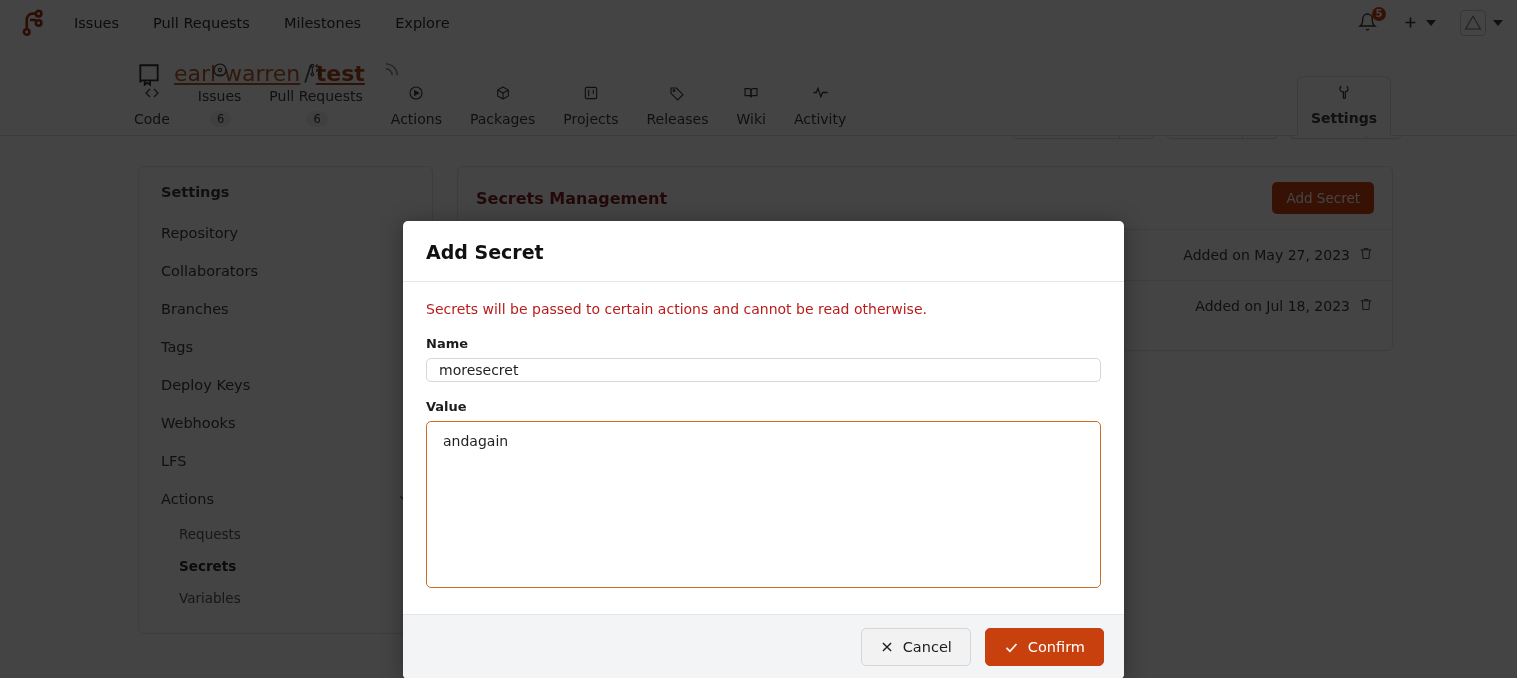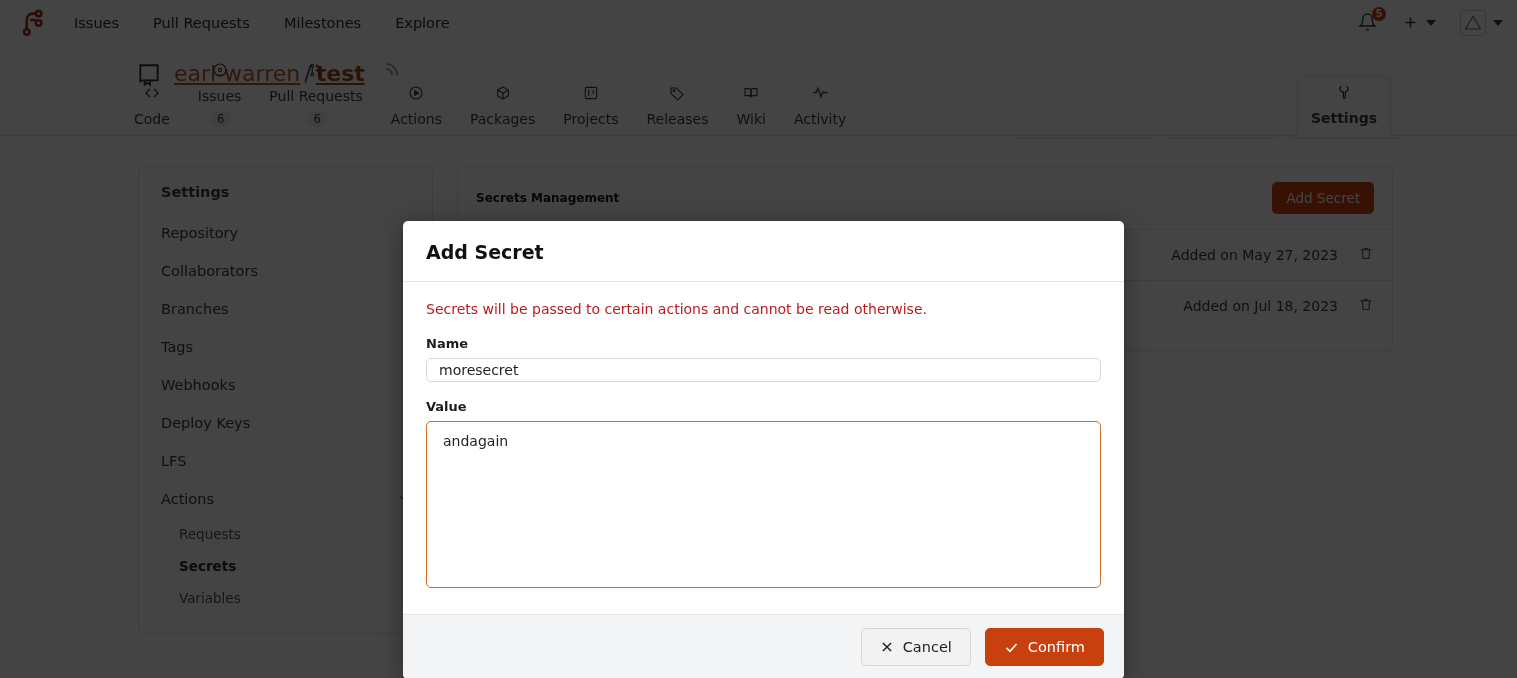--- a/index.html
+++ b/index.html
@@ -153,35 +153,35 @@
     flex: 1; margin: 0 124px 0 24px;
     background: #fdfdfd;
     border: 1px solid #e3e3e3;
     border-radius: 6px;
     height: 185px;
   }
   .card-head {
     display: flex; align-items: center; justify-content: space-between;
     padding: 15px 18px;
   }
-  .card-title { font-size: 12px; font-weight: 600; color: #0f172a; }
+  .card-title { font-size: 16px; font-weight: 600; color: #7f1d1d; }
   .add-secret-btn {
     background: #c9400f; color: #fff;
     border: none; border-radius: 5px;
     padding: 8px 14px; font-size: 13.5px;
     font-family: inherit;
   }
   .secret-row {
     display: flex; align-items: center; justify-content: space-between;
     padding: 15px 18px;
     border-top: 1px solid #e8e8e8;
     font-size: 14px; color: #3b3b3b;
   }
   .secret-left { display: flex; align-items: center; gap: 10px; }
-  .secret-right { display: flex; align-items: center; gap: 20px; }
+  .secret-right { display: flex; align-items: center; gap: 8px; }
   .trash { opacity: .85; }
 
   
   .overlay { position: absolute; inset: 0; background: rgba(0,0,0,0); }
   .modal {
     position: absolute;
     left: 403px; top: 221px;
     width: 721px;
     background: #ffffff;
     border-radius: 5px;
@@ -446,24 +446,24 @@
       <div class="side-item">
           <span>Collaborators</span>
         </div>
       <div class="side-item">
           <span>Branches</span>
         </div>
       <div class="side-item">
           <span>Tags</span>
         </div>
       <div class="side-item">
+          <span>Deploy Keys</span>
+        </div>
+      <div class="side-item">
           <span>Webhooks</span>
-        </div>
-      <div class="side-item">
-          <span>Deploy Keys</span>
         </div>
       <div class="side-item">
           <span>LFS</span>
         </div>
       <div class="side-item">
         <span>Actions</span>
         <span>
           <svg width="12" height="12" viewBox="0 0 24 24" fill="none" stroke="#4a4a4a" stroke-width="2.4">
               <path d="M5 9l7 7 7-7"></path>
             </svg>

